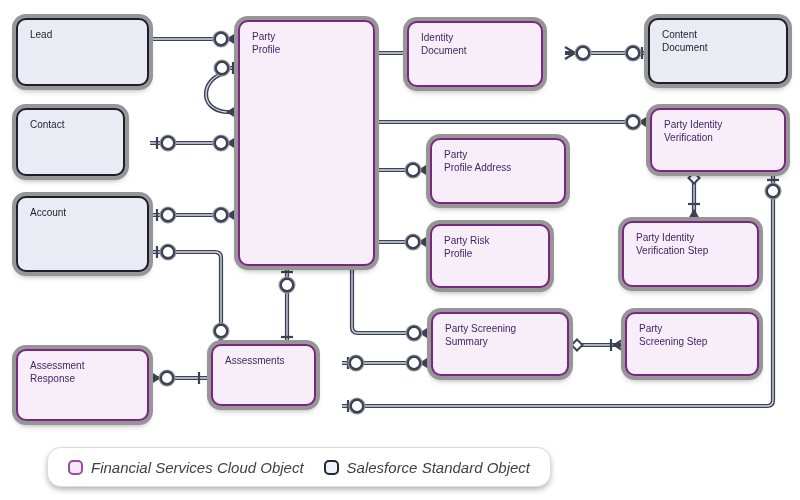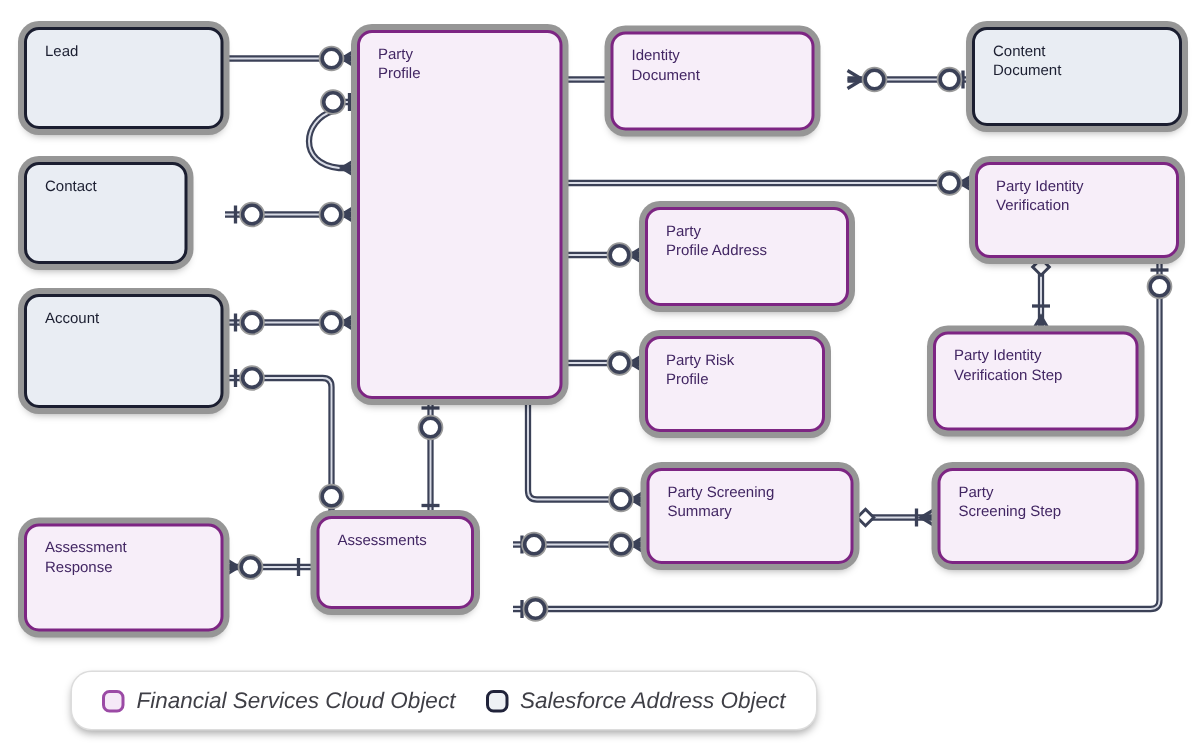--- a/index.html
+++ b/index.html
@@ -243,17 +243,17 @@
       <span class="nl">Assessments</span>
     </div>
 
   <div class="legend">
     <div class="leg-item">
       <span class="sw sw-fsc"></span>
       <span>Financial Services Cloud Object</span>
     </div>
     <div class="leg-item">
       <span class="sw sw-std"></span>
-      <span>Salesforce Address Object</span>
+      <span>Salesforce Standard Object</span>
     </div>
   </div>
 
 </div>
 
 </body></html>

